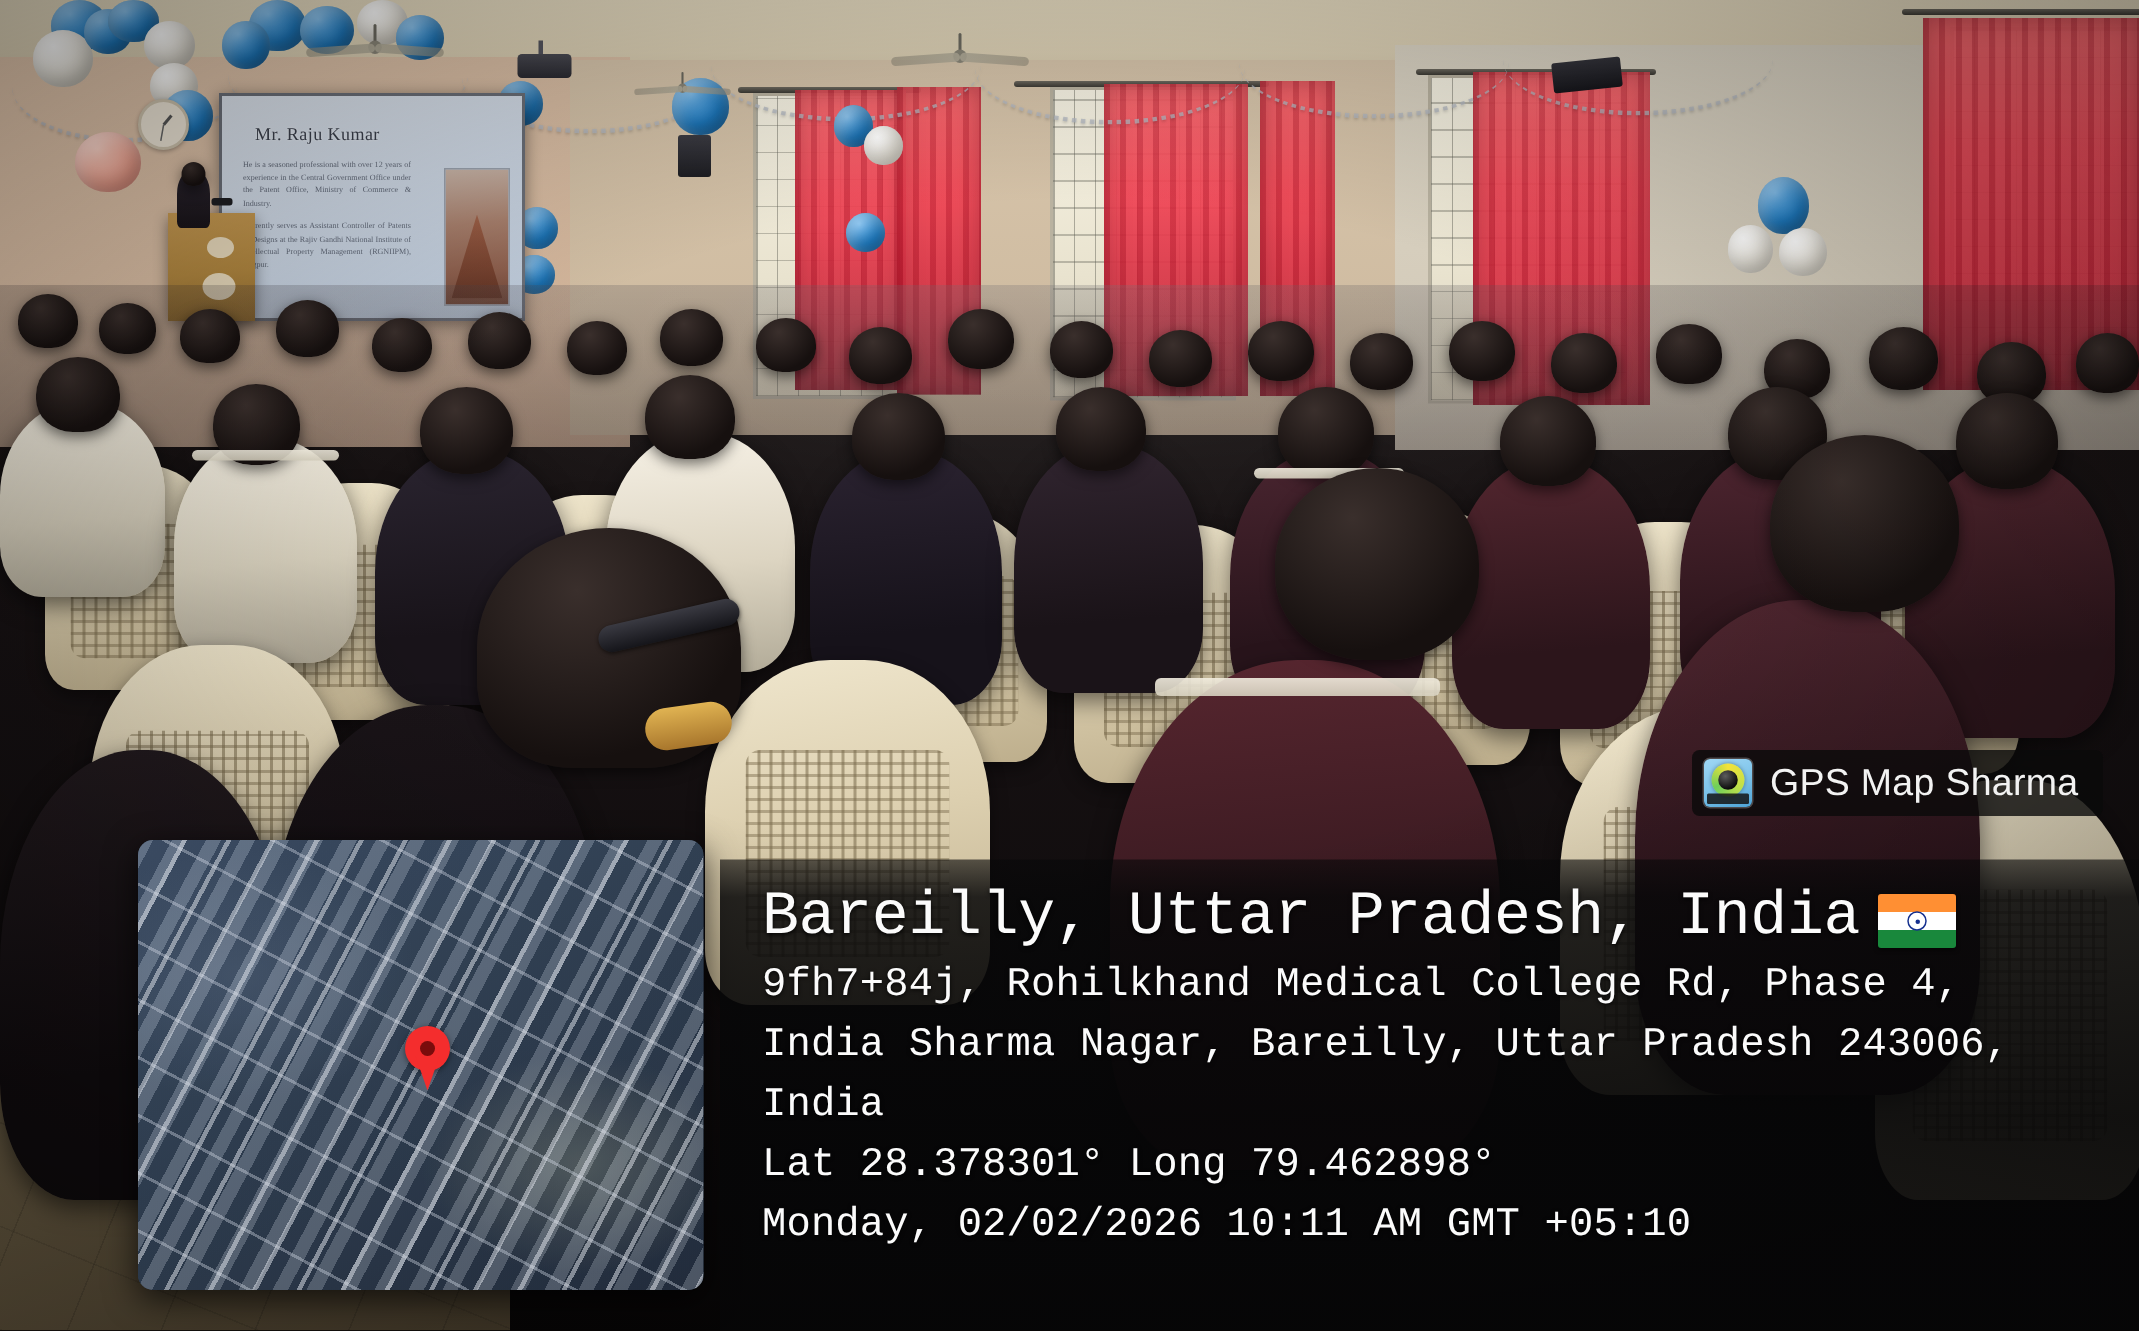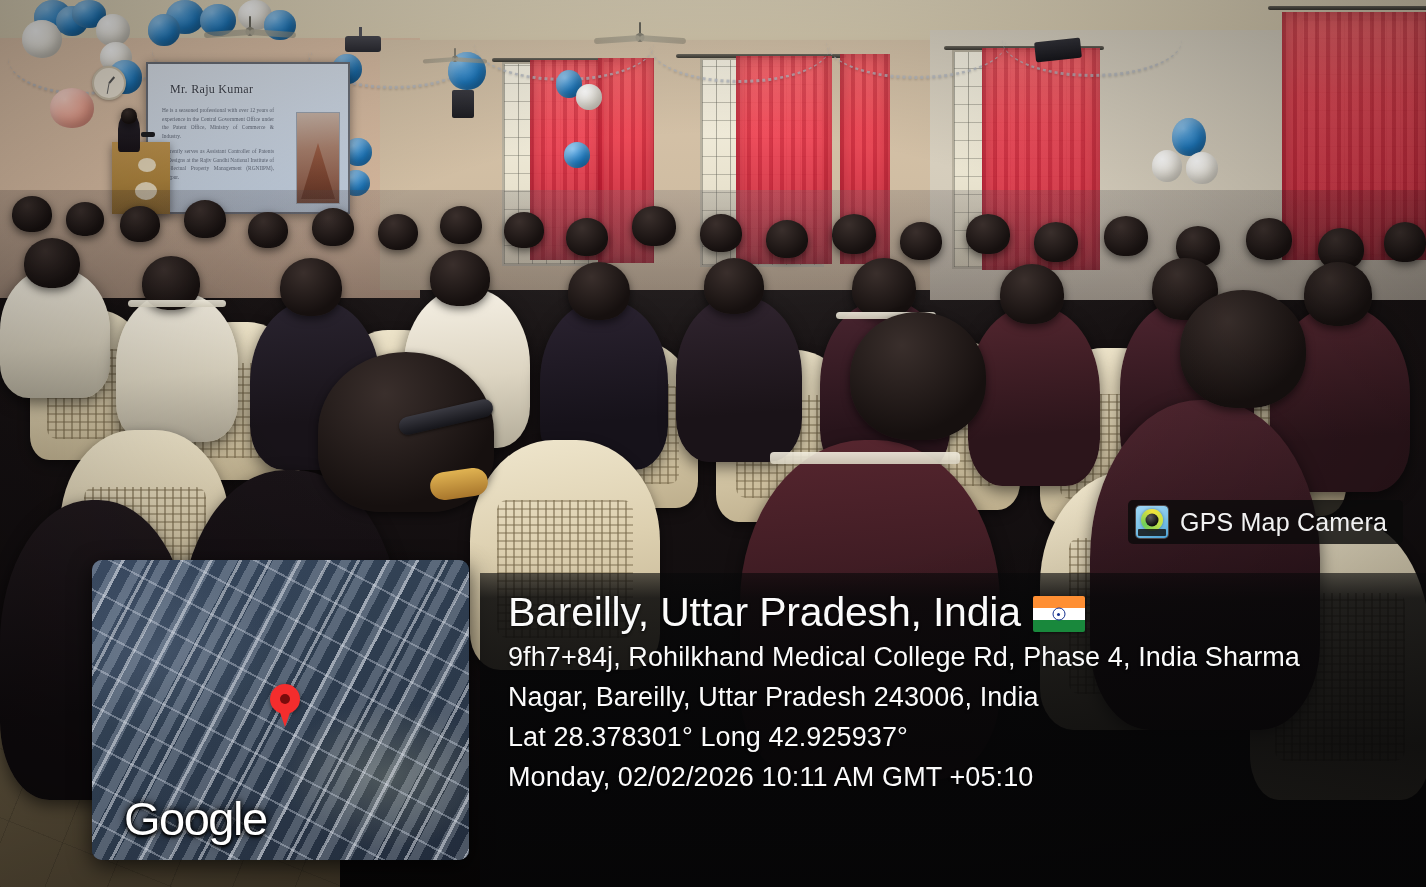--- a/index.html
+++ b/index.html
@@ -224,20 +224,21 @@
   }
 
   .info-panel{
     position:absolute; left:480px; top:573px; width:946px; height:314px;
     background:linear-gradient(180deg, rgba(8,8,9,.62) 0%, rgba(8,8,9,.86) 8%, rgba(6,6,7,.90) 55%, rgba(6,6,7,.78) 100%);
   }
   .info-inner{
     position:absolute; left:28px; top:14px; right:8px;
     color:#fbfbfb;
     text-shadow:0 1px 3px rgba(0,0,0,.85);
+    font-family:Liberation Mono, monospace;
   }
   .info-place{
     font-size:41px; line-height:50px; font-weight:400;
     letter-spacing:-.2px; display:flex; align-items:center; gap:12px;
     white-space:nowrap;
   }
   .flag{
     display:inline-block; width:52px; height:36px; position:relative;
     border-radius:2px; overflow:hidden; flex:0 0 auto;
     box-shadow:0 1px 3px rgba(0,0,0,.6);
@@ -537,43 +538,42 @@
 
     <div style="position:absolute; inset:0; pointer-events:none; background:radial-gradient(ellipse 78% 62% at 50% 40%, transparent 40%, rgba(0,0,0,.42) 100%);"></div>
   </div>
 
   <div class="gps-badge">
     <span class="gps-badge-icon">
       <span class="lens-outer"></span>
       <span class="lens-inner"></span>
       <span class="strip"></span>
     </span>
-    <span class="gps-badge-text">GPS Map Camera</span>
+    <span class="gps-badge-text">GPS Map Sharma</span>
   </div>
 
   <div class="map-thumb">
     <div class="map-sat"></div>
     <div class="map-pin">
       <span class="bulb"></span>
       <span class="tip"></span>
       <span class="dot"></span>
     </div>
-    <div class="map-logo">Google</div>
   </div>
 
   <div class="info-panel">
     <div class="info-inner">
       <div class="info-place">
         <span>Bareilly, Uttar Pradesh, India</span>
         <span class="flag">
           <span class="s s1"></span>
             <span class="s s2"></span>
             <span class="s s3"></span>
           <span class="chakra"></span>
         </span>
       </div>
       <div class="info-addr">9fh7+84j, Rohilkhand Medical College Rd, Phase 4, India Sharma Nagar, Bareilly, Uttar Pradesh 243006, India</div>
-      <div class="info-coord">Lat 28.378301° Long 42.925937°</div>
+      <div class="info-coord">Lat 28.378301° Long 79.462898°</div>
       <div class="info-date">Monday, 02/02/2026 10:11 AM GMT +05:10</div>
     </div>
   </div>
 
 </div>
 
 </body></html>

